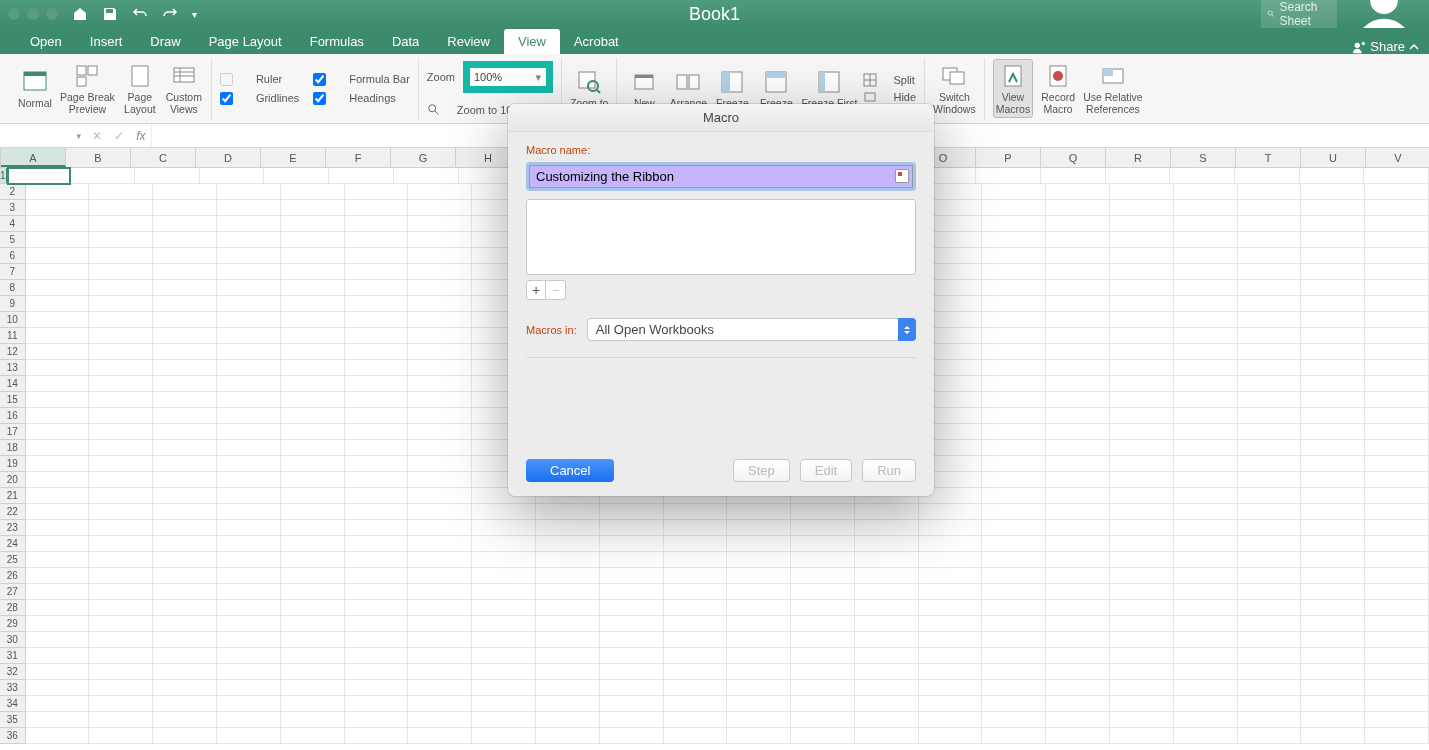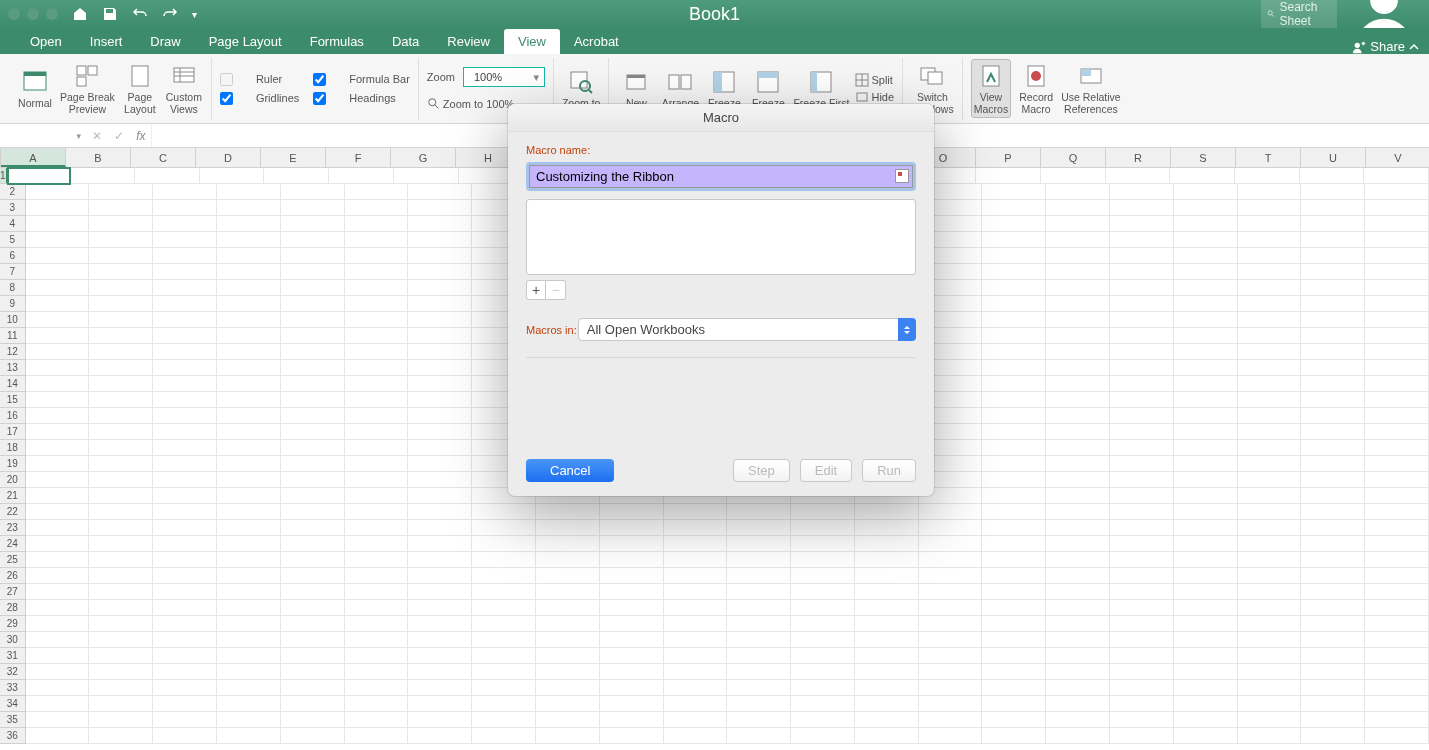--- a/index.html
+++ b/index.html
@@ -25,24 +25,24 @@
 
 
 .ribbon { height: 70px; background: #f6f6f6; border-bottom: 1px solid #d6d6d6; display: flex; align-items: center; padding: 4px 8px; gap: 0; }
 .grp { display: flex; flex-direction: row; align-items: center; padding: 0 8px; border-right: 1px solid #e0e0e0; height: 62px; gap: 6px; }
 .rbtn { display: flex; flex-direction: column; align-items: center; justify-content: flex-start; font-size: 10.5px; color: #555; text-align: center; gap: 2px; cursor: pointer; min-width: 38px; }
 .rbtn .bigic { width: 28px; height: 28px; }
 .rbtn span { line-height: 1.1; }
 .chk { display: flex; align-items: center; gap: 23px; font-size: 11px; color: #555; margin: 2px 0; }
 .chk input { width: 13px; height: 13px; }
 .zoomlabel { font-size: 11px; color: #555; margin-right: 4px; }
-.zoomsel { border: 1px solid #14b8a6; background: #fff; padding: 3px 20px 3px 10px; font-size: 11px; width: 82px; position: relative; }
+.zoomsel { border: 7px solid #14b8a6; background: #fff; padding: 3px 20px 3px 4px; font-size: 11px; width: 90px; position: relative; }
 .zoomsel::after { content: "▾"; position: absolute; right: 5px; top: 3px; color: #888; }
 .stackcol { display: flex; flex-direction: column; justify-content: center; gap: 2px; }
-.ztbtn { display: flex; align-items: center; gap: 2px; font-size: 11px; color: #555; cursor: pointer; }
+.ztbtn { display: flex; align-items: center; gap: 16px; font-size: 11px; color: #555; cursor: pointer; }
 
 
 .fbar { height: 24px; border-bottom: 1px solid #d6d6d6; display: flex; align-items: center; background: #fff; }
 .namebox { width: 86px; height: 100%; border-right: 1px solid transparent; padding: 0 6px; font-size: 11px; color: #444; display: flex; align-items: center; position: relative; }
 .namebox::after { content: "▾"; position: absolute; right: 4px; color: #999; font-size: 9px; }
 .fbar .fbtn { color: #bbb; padding: 0 6px; font-size: 12px; }
 .fbar .fx { font-style: italic; color: #888; padding: 0 6px; font-size: 12px; }
 
 
 .grid { position: relative; }
@@ -65,21 +65,21 @@
 .macro-input-wrap { position: relative; border: 3px solid #a6c3ea; border-radius: 4px; padding: 0; }
 .macro-input { width: 100%; border: 1px solid #999; padding: 3px 26px 3px 6px; font-size: 13px; background: #c4b5fd; }
 .macro-input-ic { position: absolute; right: 4px; top: 4px; width: 14px; height: 14px; border: 1px solid #999; background: #fff; }
 .macro-input-ic::before { content: ""; position: absolute; left: 2px; top: 2px; width: 4px; height: 4px; background: #c94d4d; }
 .macro-list { margin-top: 8px; height: 76px; background: #fff; border: 1px solid #c8c8c8; border-radius: 3px; }
 .pm { display: flex; margin-top: 5px; }
 .pmbtn { width: 20px; height: 20px; border: 1px solid #c8c8c8; background: #fff; text-align: center; line-height: 18px; font-size: 14px; color: #555; }
 .pmbtn.dis { color: #ccc; }
 .pmbtn:first-child { border-radius: 3px 0 0 3px; }
 .pmbtn:last-child { border-radius: 0 3px 3px 0; border-left: none; }
-.row2 { display: flex; align-items: center; margin-top: 18px; gap: 1px; }
+.row2 { display: flex; align-items: center; margin-top: 18px; gap: 10px; }
 .sel { flex: 1; position: relative; }
 .sel-box { border: 1px solid #c8c8c8; background: #fff; border-radius: 4px; padding: 3px 24px 3px 8px; font-size: 13px; }
 .sel-arrow { position: absolute; right: 0; top: 0; bottom: 0; width: 18px; background: #3b83f0; border-radius: 0 4px 4px 0; display: flex; flex-direction: column; align-items: center; justify-content: center; gap: 1px; }
 .sel-arrow::before { content: ""; border: 3px solid transparent; border-bottom-color: #fff; margin-bottom: 1px; }
 .sel-arrow::after { content: ""; border: 3px solid transparent; border-top-color: #fff; }
 .sep { border-top: 1px solid #d8d8d8; margin: 16px 0 10px; }
 .desc-row { display: flex; justify-content: space-between; align-items: center; }
 .btn { border: 1px solid #c8c8c8; background: linear-gradient(#fff,#f3f3f3); border-radius: 4px; padding: 3px 14px; font-size: 13px; color: #444; }
 .btn.dis { color: #bbb; }
 .dialog-footer { position: absolute; bottom: 14px; left: 18px; right: 18px; display: flex; justify-content: space-between; }

